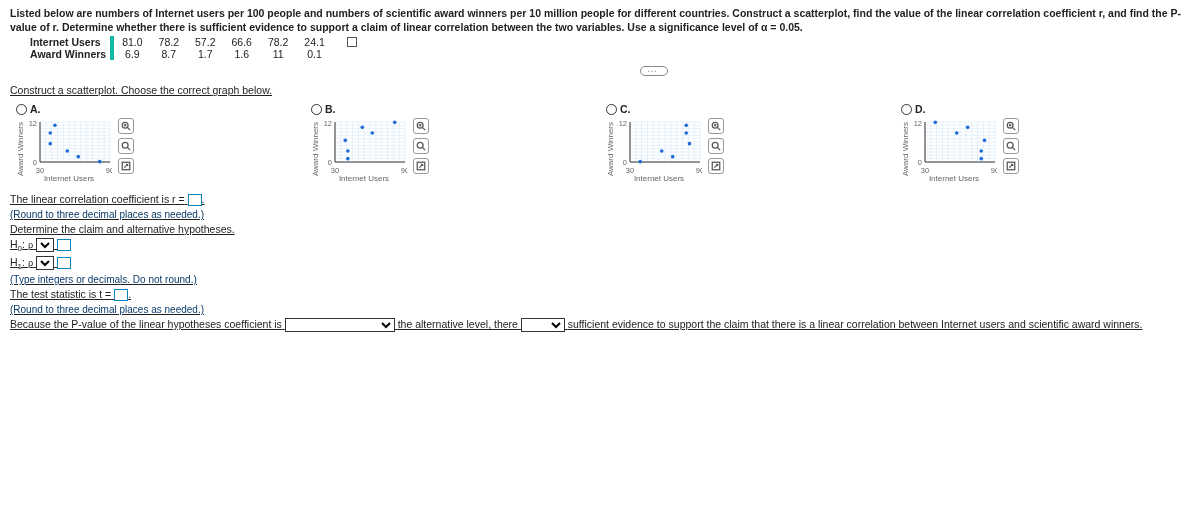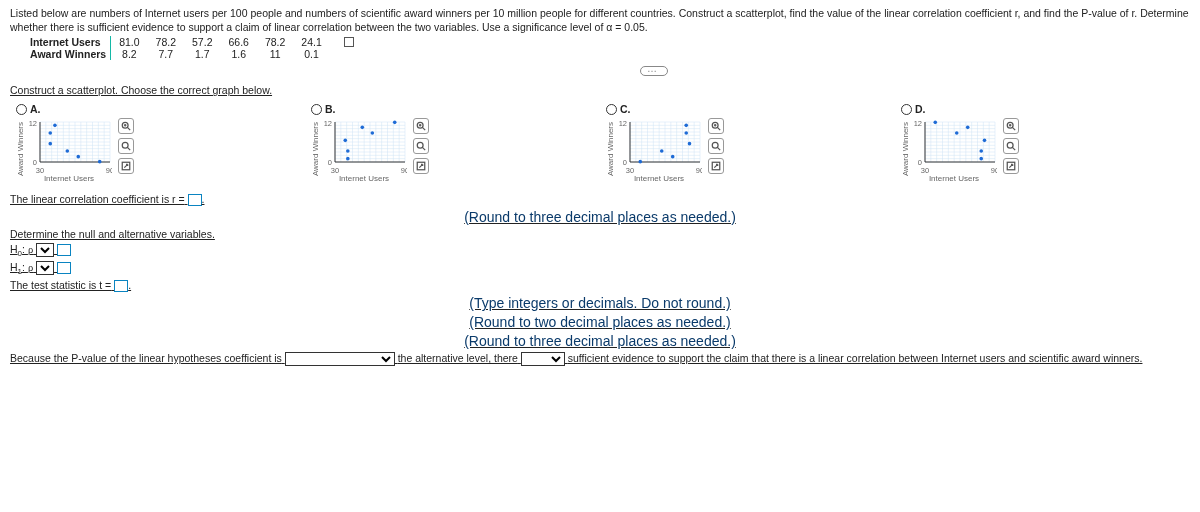--- a/index.html
+++ b/index.html
@@ -1,42 +1,42 @@
 <!DOCTYPE html>
 <html><head>
 <meta charset="utf-8">
 <style>
   * { box-sizing: border-box; margin: 0; padding: 0; }
   body { font-family: Arial, sans-serif; font-size: 10.5px; color: #222; padding: 6px 10px; width: 1200px; background: #fff; }
-  .problem-text { line-height: 1.35; margin-bottom: 0; }
+  .problem-text { line-height: 1.35; margin-bottom: 0; font-weight: bold; }
   .data-table { border-collapse: collapse; margin: 2px 0 2px 12px; font-size: 10.5px; }
   .data-table td { padding: 0 8px; text-align: center; border: none; }
   .data-table td.rowhead { text-align: left; font-weight: bold; padding-right: 4px; }
-  .data-table .vline { border-left: 1px solid #14b8a6; }
+  .data-table .vline { border-left: 4px solid #14b8a6; }
   .copy-ico { display:inline-block; width:10px; height:10px; border:1px solid #555; position:relative; top:1px; margin-left:6px; }
   .more-pill { width: 28px; height: 10px; border:1px solid #888; border-radius: 6px; margin: 6px auto 6px 630px; position:relative; }
   .more-pill::before { content:"…"; position:absolute; left:6px; top:-4px; font-size:10px; color:#888; letter-spacing:1px;}
   .sect { margin-top: 8px; text-decoration: underline; }
   .options-row { display:flex; gap: 0; margin-top: 4px; }
   .opt { flex:1; padding: 2px 6px; position:relative; }
   .radio { display:inline-block; width:11px; height:11px; border:1px solid #333; border-radius:50%; vertical-align:middle; margin-right:3px; }
   .opt-label { font-weight:bold; vertical-align:middle; }
   .chart-wrap { display:flex; align-items:flex-start; margin-top:2px; }
   .chart-area { position:relative; }
   svg.chart { display:block; }
   .tick { font-size:7.5px; fill:#666; }
   .ytitle { font-size:8px; color:#666; writing-mode:vertical-rl; transform:rotate(180deg); display:inline-block; margin-right:1px; position:relative; top:4px;}
   .xtitle { font-size:8px; color:#666; text-align:center; margin-top:0px; }
   .icon-col { display:flex; flex-direction:column; gap:4px; margin-left:6px; }
   .icon-btn { width:16px; height:16px; border:1px solid #999; border-radius:3px; display:flex; align-items:center; justify-content:center; cursor:pointer; background:#fff; font-size:10px; color:#555;}
   .icon-btn svg { width:10px; height:10px; fill:none; stroke:#555; stroke-width:1.5; }
   .inline-input { display:inline-block; min-width:14px; width:14px; height:12px; border:1px solid #0a84c1; background:#fff; vertical-align:middle; }
   select.blank-sel { border:1px solid #333; height:14px; font-size:10px; vertical-align:middle; background:#fff; padding:0; }
   select.blank-sel.arrowonly { width:18px; }
-  .hint { color:#0a3a6a; font-size:14px;text-align:center; }
+  .hint { color:#0a3a6a; font-size:10px; }
   .formline { margin: 3px 0; }
   .rho { font-family: "Times New Roman", serif; }
   .sub { font-size:8px; vertical-align:sub; }
 </style>
 </head>
 <body>
 
 <div class="problem-text">
   <span>Listed below are numbers of Internet users per 100 people and numbers of scientific award winners per 10 million people for different countries. Construct a scatterplot, find the value of the linear correlation coefficient r, and find the P-value of r. Determine whether there is sufficient evidence to support a claim of linear correlation between the two variables. Use a significance level of α = 0.05.</span>
 </div>
@@ -48,22 +48,22 @@
     <td class="vline">81.0</td>
     <td>78.2</td>
     <td>57.2</td>
     <td>66.6</td>
     <td>78.2</td>
     <td>24.1</td>
     <td><span class="copy-ico"></span></td>
   </tr>
   <tr>
     <td class="rowhead">Award Winners</td>
-    <td class="vline">8.2</td>
-    <td>7.7</td>
+    <td class="vline">6.9</td>
+    <td>8.7</td>
     <td>1.7</td>
     <td>1.6</td>
     <td>11</td>
     <td>0.1</td>
     <td></td>
   </tr>
 </tbody>
   </table>
 
 <div class="more-pill"></div>
@@ -369,39 +369,38 @@
   </div>
 </div>
 
 <div class="sect">
   <div class="formline">
     <span>The linear correlation coefficient is r =</span>
     <span class="inline-input"></span>.
   </div>
   <div class="formline hint">(Round to three decimal places as needed.)</div>
 
-  <div class="formline">Determine the null and alternative variables.</div>
+  <div class="formline">Determine the claim and alternative hypotheses.</div>
 
   <div class="formline">
     <span><span>H</span><span class="sub">0</span></span><span>: </span><span class="rho">ρ</span>
     <select class="blank-sel arrowonly"><option>▼</option></select>
     <span class="inline-input"></span>
   </div>
   <div class="formline">
     <span><span>H</span><span class="sub">1</span></span><span>: </span><span class="rho">ρ</span>
     <select class="blank-sel arrowonly"><option>▼</option></select>
     <span class="inline-input"></span>
   </div>
+  <div class="formline hint">(Type integers or decimals. Do not round.)</div>
+
   <div class="formline">
     <span>The test statistic is t =</span>
     <span class="inline-input"></span>.
   </div>
-
-  <div class="formline hint">(Type integers or decimals. Do not round.)</div>
-  <div class="formline hint">(Round to two decimal places as needed.)</div>
 
   <div class="formline hint">(Round to three decimal places as needed.)</div>
 
   <div class="formline">
     <span>Because the P-value of the linear hypotheses coefficient is</span>
     <select class="blank-sel" style="width:110px"><option></option></select>
     <span>the alternative level, there</span>
     <select class="blank-sel" style="width:44px"><option></option></select>
     <span>sufficient evidence to support the claim that there is a linear correlation between Internet users and scientific award winners.</span>
   </div>

